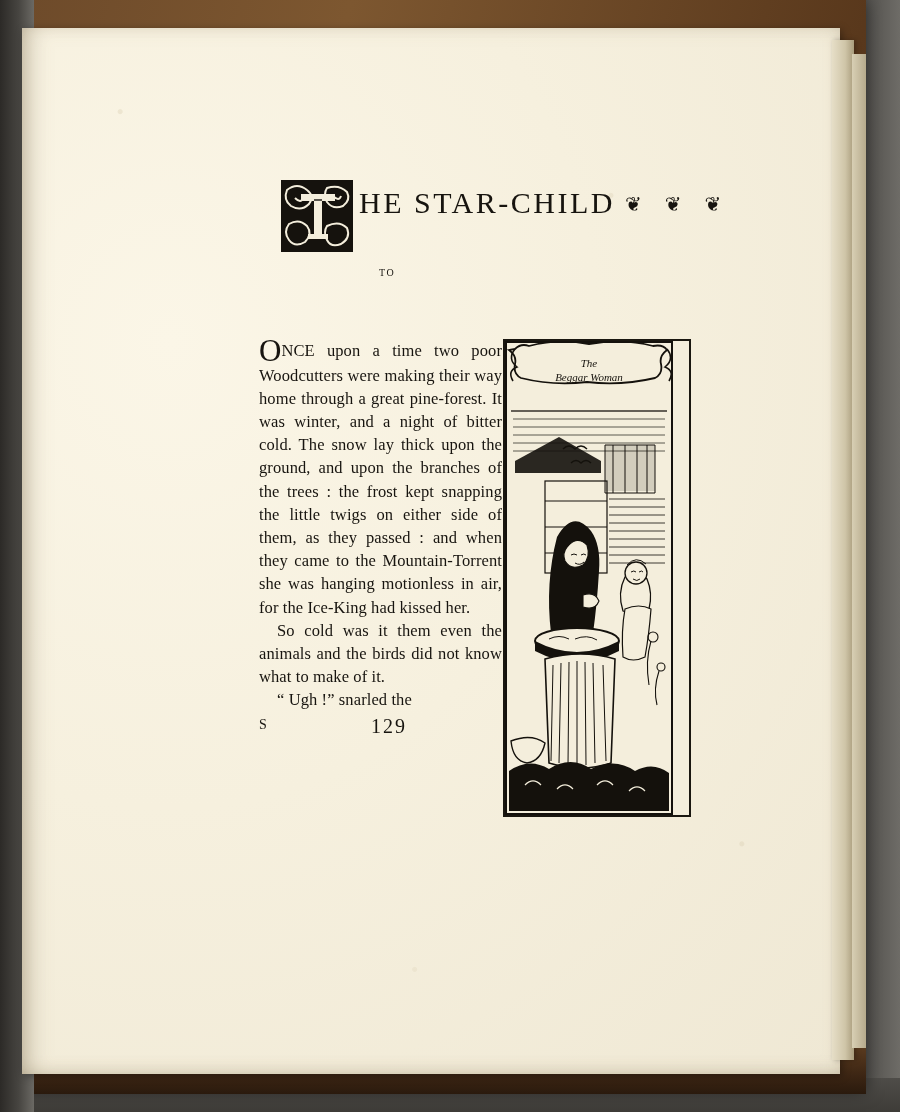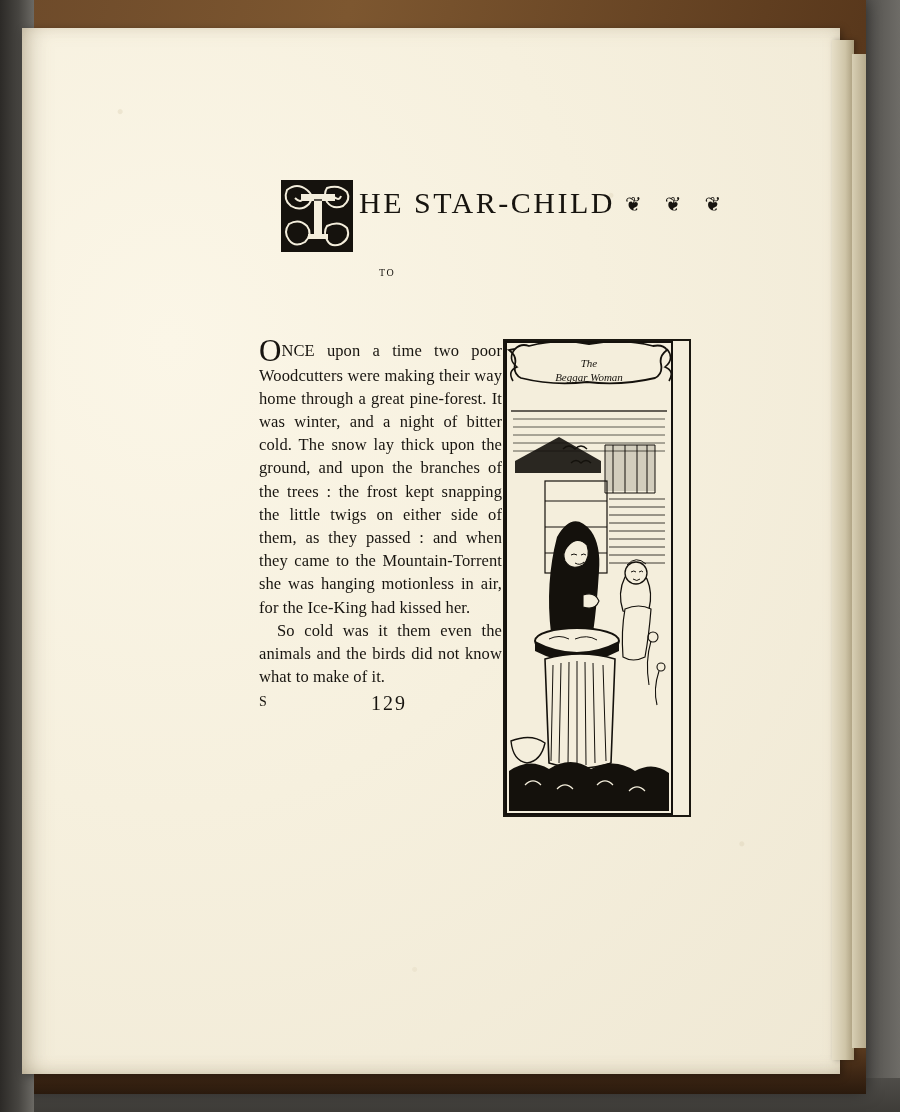--- a/index.html
+++ b/index.html
@@ -373,20 +373,21 @@
               <text x="84" y="40" font-family="Liberation Serif, serif" font-size="11" font-style="italic" text-anchor="middle" fill="#14110c">Beggar Woman</text>
 
               <rect x="1" y="1" width="166" height="472" fill="none" stroke="#14110c" stroke-width="2"></rect>
             </svg>
           </div>
         </div>
 
         <div class="text-col">
           <p><span class="initial">O</span><span class="smallcaps">NCE</span><span> upon a time two poor Woodcutters were making their way home through a great pine-forest. It was winter, and a night of bitter cold.   The snow lay thick upon the ground, and upon the branches of the trees : the frost kept snapping the little twigs on either side of them, as they passed : and when they came to the Mountain-Torrent she was hanging motionless in air, for the Ice-King had kissed her.</span></p>
           <p class="indent">So cold was it them even the animals and the birds did not know what to make of it.</p>
+          <p class="indent">“ Ugh !”   snarled   the</p>
         </div>
 
         <div class="folio-row">
           <span class="sig">S</span>
           <span class="pageno">129</span>
         </div>
 
       </div>
     </div>
   </div>

